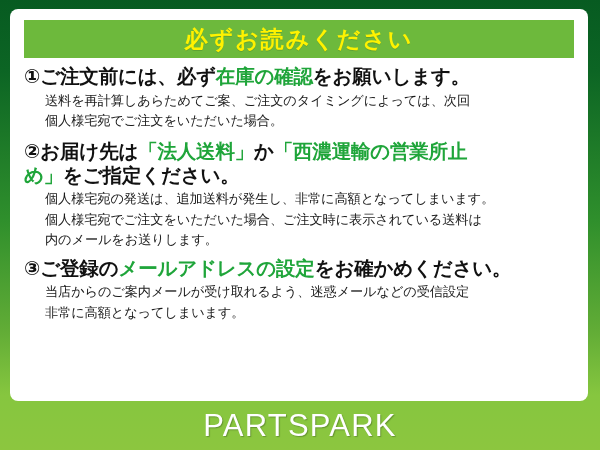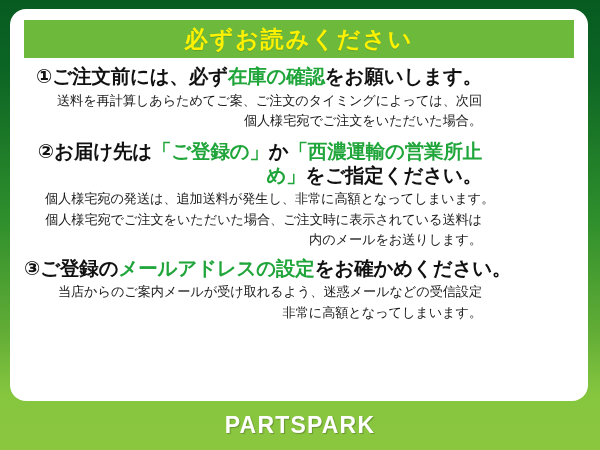--- a/index.html
+++ b/index.html
@@ -30,21 +30,21 @@
   }
 
   
   .card {
     position: absolute;
     left: 10px;
     top: 9px;
     width: 578px;
     height: 392px;
     background: #ffffff;
-    border-radius: 16px;
+    border-radius: 8px;
     box-sizing: border-box;
     padding: 0;
     overflow: hidden;
   }
 
   
   .header-bar {
     position: absolute;
     left: 14px;
     top: 11px;
@@ -65,21 +65,20 @@
     white-space: nowrap;
   }
 
   .content {
     position: absolute;
     left: 0;
     top: 56px;
     width: 484px;
     padding: 0 12px 0 14px;
     box-sizing: border-box;
-    text-align: right;
   }
 
   .item {
     margin-bottom: 7px;
   }
   .item-headline {
     color: #111111;
     font-size: 19.5px;
     font-weight: bold;
     line-height: 1.22;
@@ -114,22 +113,22 @@
     left: 0;
     bottom: 0;
     width: 600px;
     height: 49px;
     display: flex;
     align-items: center;
     justify-content: center;
   }
   .brand {
     color: #ffffff;
-    font-size: 23px;
-    font-weight: bold;
+    font-size: 31px;
+    font-weight: normal;
     letter-spacing: 1.2px;
     text-shadow: 1px 1px 1px rgba(60,90,30,0.45);
     line-height: 1;
   }
 </style>
 </head>
 <body>
 
 <div class="poster">
 
@@ -146,21 +145,21 @@
           <span>①</span><span>ご注文前には、必ず</span><span class="hl-green">在庫の確認</span><span>をお願いします。</span>
         </div>
         <div class="item-sub">
           <div>送料を再計算しあらためてご案、ご注文のタイミングによっては、次回</div>
           <div>個人様宅宛でご注文をいただいた場合。</div>
         </div>
       </div>
 
       <div class="item" id="item-2">
         <div class="item-headline wrap">
-          <span>②</span><span>お届け先は</span><span class="hl-green">「ご登録の」</span><span>か</span><span class="hl-green">「西濃運輸の営業所止め」</span><span>をご指定ください。</span>
+          <span>②</span><span>お届け先は</span><span class="hl-green">「法人送料」</span><span>か</span><span class="hl-green">「西濃運輸の営業所止め」</span><span>をご指定ください。</span>
         </div>
         <div class="item-sub">
           <div>個人様宅宛の発送は、追加送料が発生し、非常に高額となってしまいます。</div>
           <div>個人様宅宛でご注文をいただいた場合、ご注文時に表示されている送料は</div>
           <div>内のメールをお送りします。</div>
         </div>
       </div>
 
       <div class="item" id="item-3">
         <div class="item-headline">

